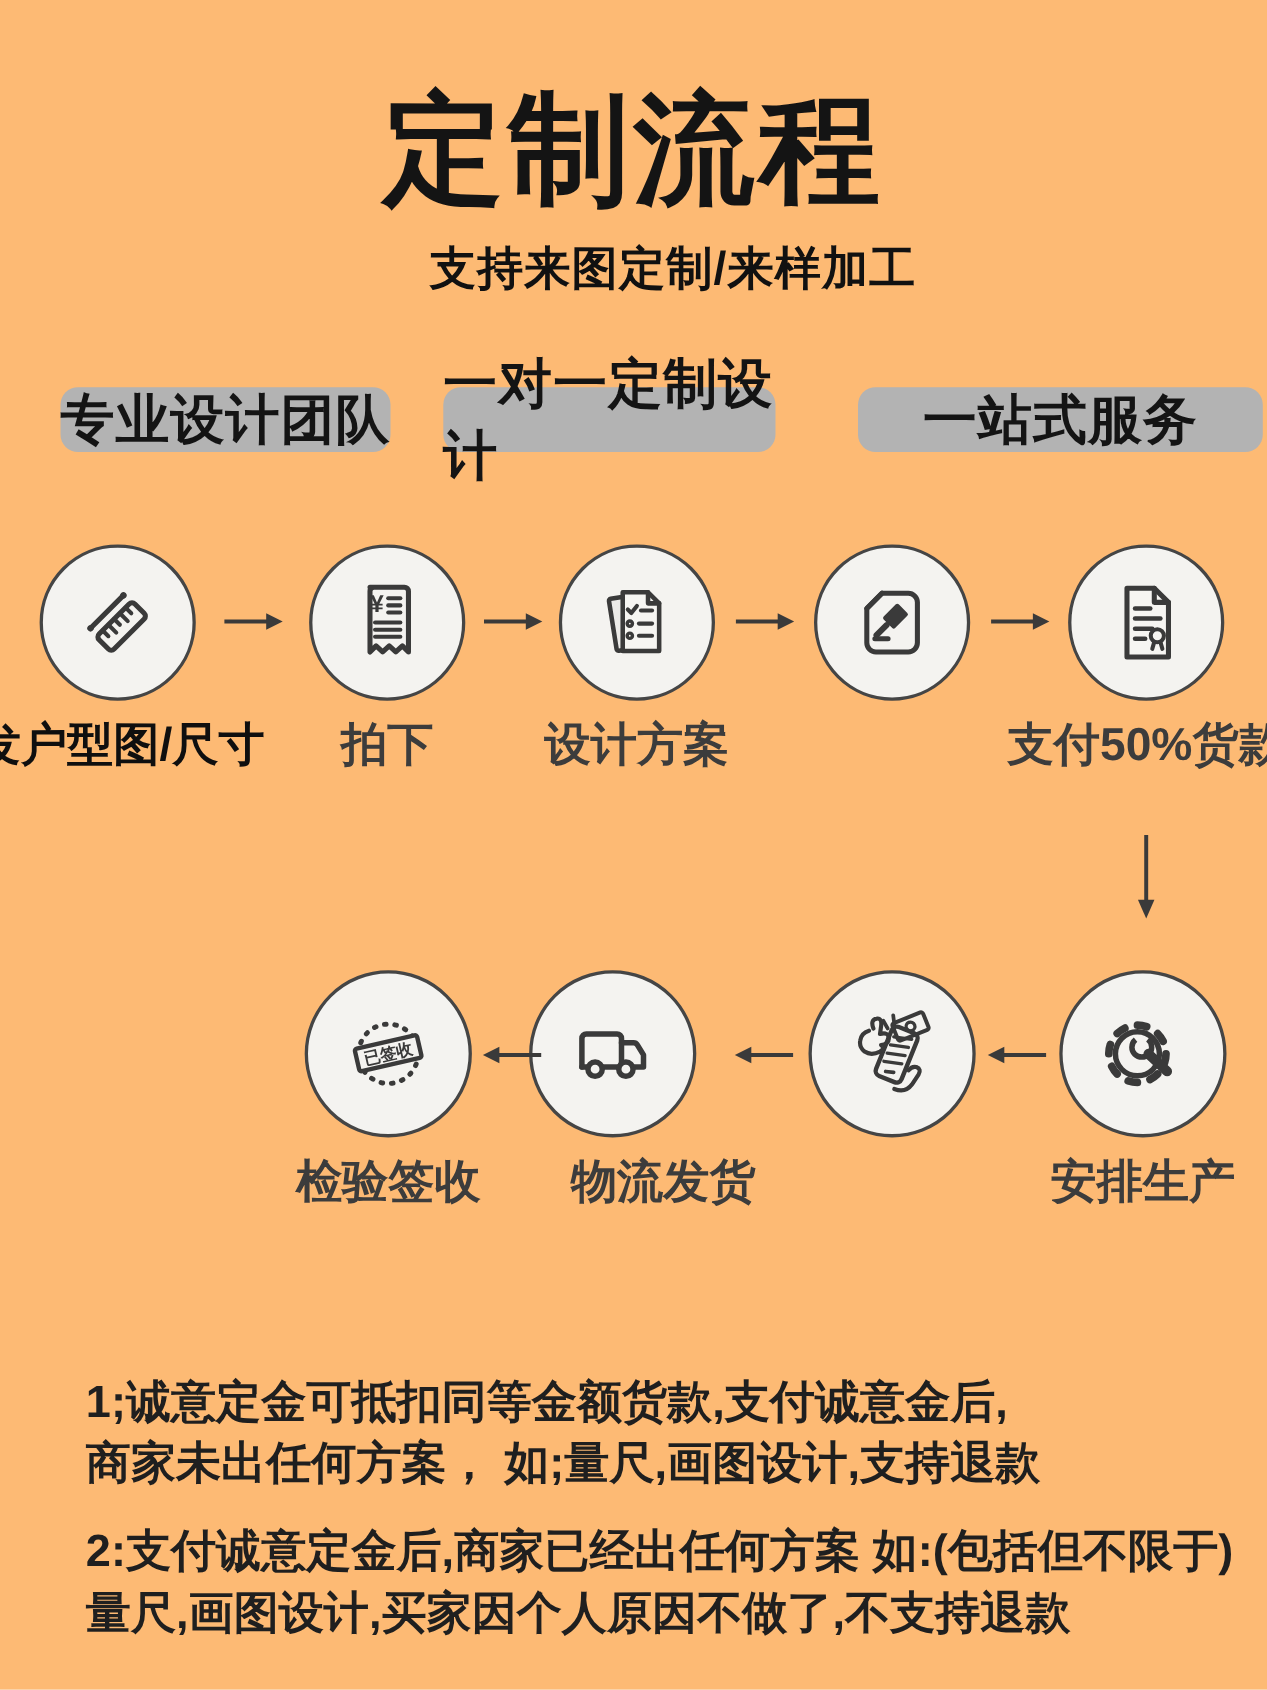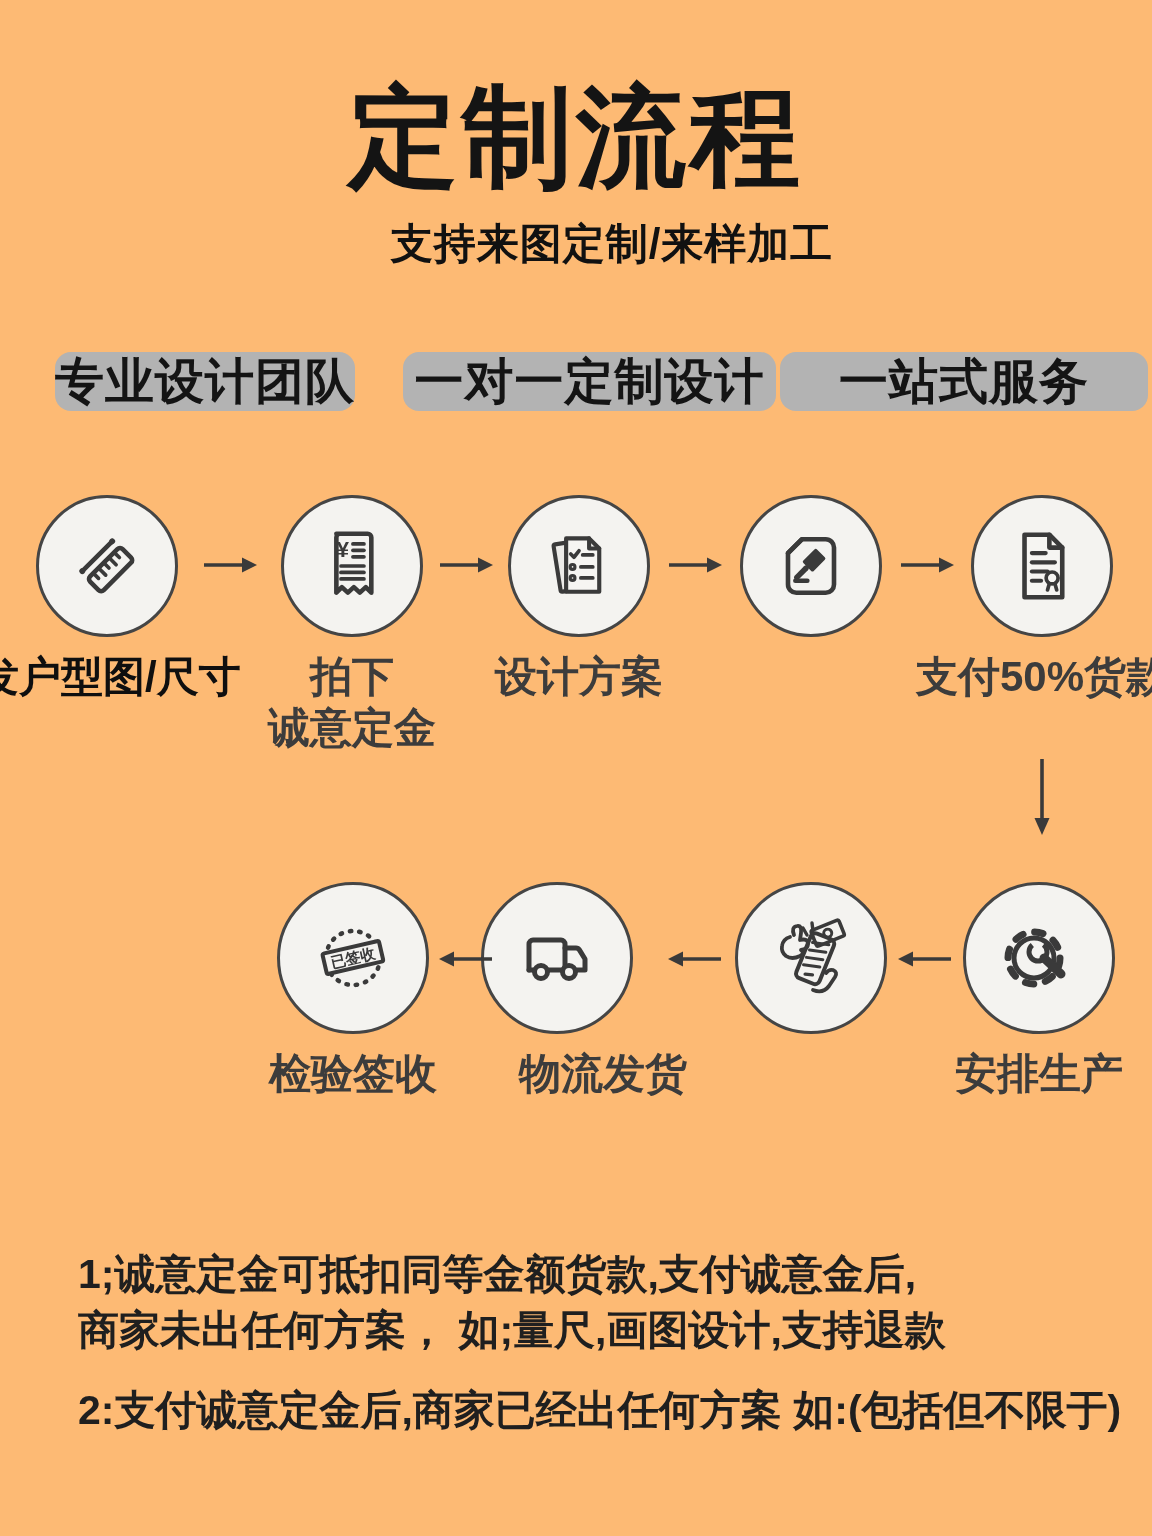--- a/index.html
+++ b/index.html
@@ -23,21 +23,21 @@
     padding-left:36px;
   }
 
   .badge{
     position:absolute;top:352px;height:59px;
     background:#b3b3b3;border-radius:16px;
     display:flex;align-items:center;justify-content:center;
     font-size:49px;font-weight:900;color:#141414;letter-spacing:1px;
   }
   .badge.b1{left:55px;width:300px;}
-  .badge.b2{left:403px;width:373px;}
+  .badge.b2{left:403px;width:302px;}
   .badge.b3{left:780px;width:368px;}
 
   .flow-step{position:absolute;width:260px;text-align:center;}
   .step-circle{
     margin:0 auto;border-radius:50%;
     background:#f4f3f0;border:3px solid #454545;
     display:flex;align-items:center;justify-content:center;
     box-sizing:border-box;
   }
   .row1 .step-circle{width:142px;height:142px;}
@@ -105,21 +105,20 @@
         <line class="stroke" x1="51" y1="26" x2="63" y2="26" stroke-width="4"></line>
         <line class="stroke" x1="51" y1="33" x2="63" y2="33" stroke-width="4"></line>
         <line class="stroke" x1="51" y1="40" x2="63" y2="40" stroke-width="4"></line>
         <line class="stroke" x1="38" y1="50" x2="63" y2="50" stroke-width="4"></line>
         <line class="stroke" x1="38" y1="57" x2="63" y2="57" stroke-width="4"></line>
         <line class="stroke" x1="38" y1="64" x2="63" y2="64" stroke-width="4"></line>
       </svg>
     </div>
     <div class="step-label">
       <div class="lbl-line">拍下</div>
-      <div class="lbl-line">诚意定金</div>
     </div>
   </div>
 
   <div class="flow-step row1" style="left:449px;top:495px;">
     <div class="step-circle">
       <svg width="92" height="92" viewBox="0 0 100 100">
         <g transform="rotate(-9 42 50)">
           <rect x="26" y="24" width="36" height="52" rx="2" fill="#ecebe8" stroke="#3a3a3a" stroke-width="4.5"></rect>
         </g>
         <path d="M36,20 h25 l11,11 v47 h-36 z" fill="#f6f5f2" stroke="#3a3a3a" stroke-width="4.5" stroke-linejoin="round"></path>
@@ -278,16 +277,17 @@
     <polygon points="17,5.5 2,13 17,20.5" fill="#3a3a3a"></polygon>
   </svg>
 
   <div class="notes">
     <div class="note-para">
       <div class="note-line">1;诚意定金可抵扣同等金额货款,支付诚意金后,</div>
       <div class="note-line">商家未出任何方案， 如;量尺,画图设计,支持退款</div>
     </div>
     <div class="note-para">
       <div class="note-line">2:支付诚意定金后,商家已经出任何方案 如:(包括但不限于)</div>
+      <div class="note-line">量尺,画图设计,买家因个人原因不做了,不支持退款</div>
     </div>
   </div>
 
 </div>
 
 </body></html>

